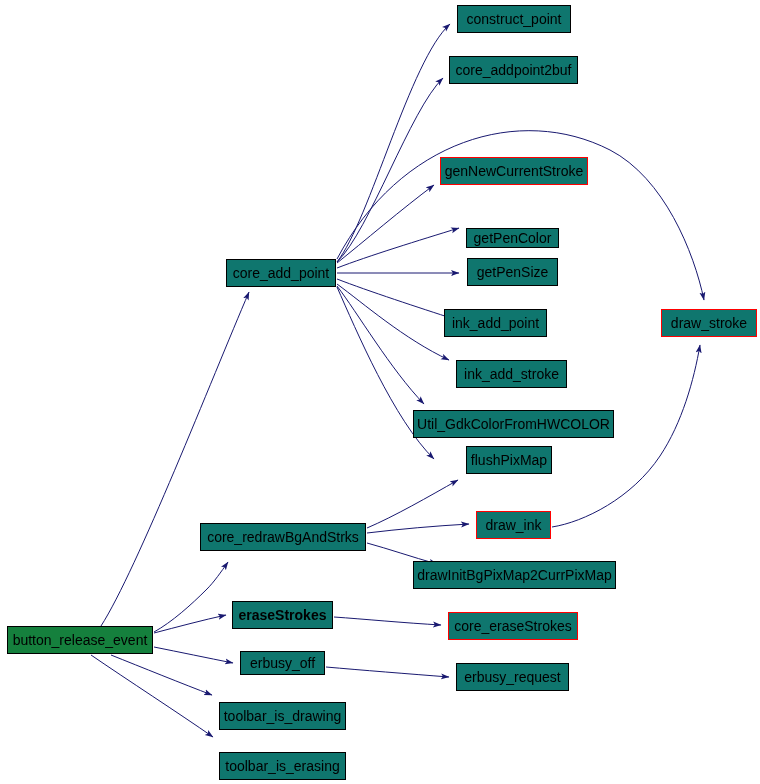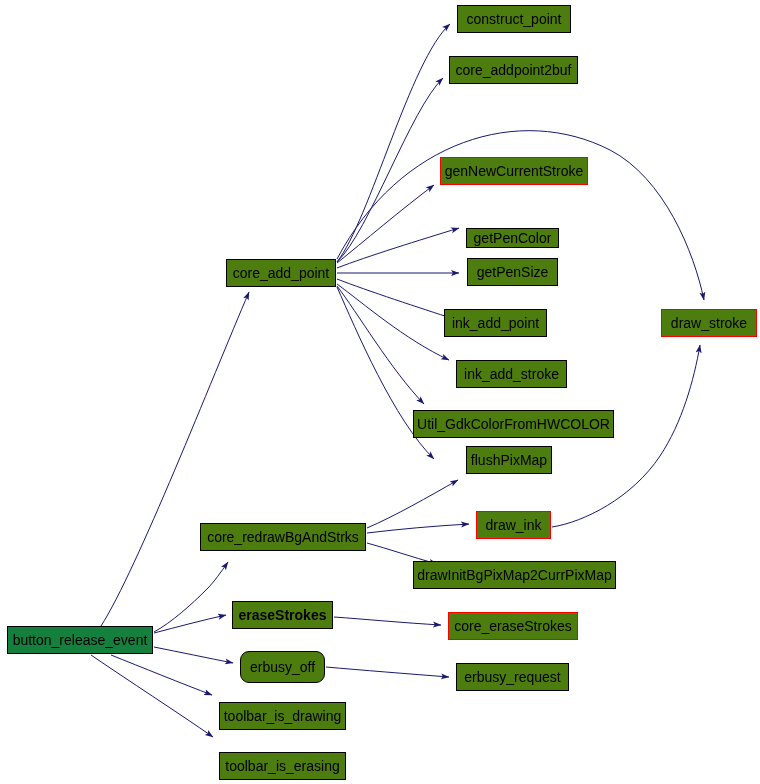--- a/index.html
+++ b/index.html
@@ -22,21 +22,21 @@
     left: 0;
     top: 0;
     width: 760px;
     height: 784px;
     pointer-events: none;
   }
   .node {
     position: absolute;
     box-sizing: border-box;
     border: 1px solid #000000;
-    background: #4d7c0f;
+    background: #0f766e;
     color: #000000;
     font-size: 14px;
     line-height: 1;
     display: flex;
     align-items: center;
     justify-content: center;
     white-space: nowrap;
     letter-spacing: 0px;
   }
   .node.red {
@@ -130,21 +130,21 @@
       </div>
       <div class="node" style="left: 232px; top: 601px; width: 101px; height: 28px; font-weight: bold;">
         <span class="node-label">eraseStrokes</span>
       </div>
       <div class="node red" style="left: 448px; top: 612px; width: 130px; height: 28px;">
         <span class="node-label">core_eraseStrokes</span>
       </div>
       <div class="node filled" style="left: 7px; top: 626px; width: 146px; height: 28px;">
         <span class="node-label">button_release_event</span>
       </div>
-      <div class="node" style="left: 240px; top: 651px; width: 85px; height: 32px; border-radius: 9px;">
+      <div class="node" style="left: 240px; top: 651px; width: 85px; height: 24px;">
         <span class="node-label">erbusy_off</span>
       </div>
       <div class="node" style="left: 456px; top: 663px; width: 113px; height: 28px;">
         <span class="node-label">erbusy_request</span>
       </div>
       <div class="node" style="left: 219px; top: 702px; width: 127px; height: 28px;">
         <span class="node-label">toolbar_is_drawing</span>
       </div>
       <div class="node" style="left: 219px; top: 752px; width: 127px; height: 28px;">
         <span class="node-label">toolbar_is_erasing</span>

